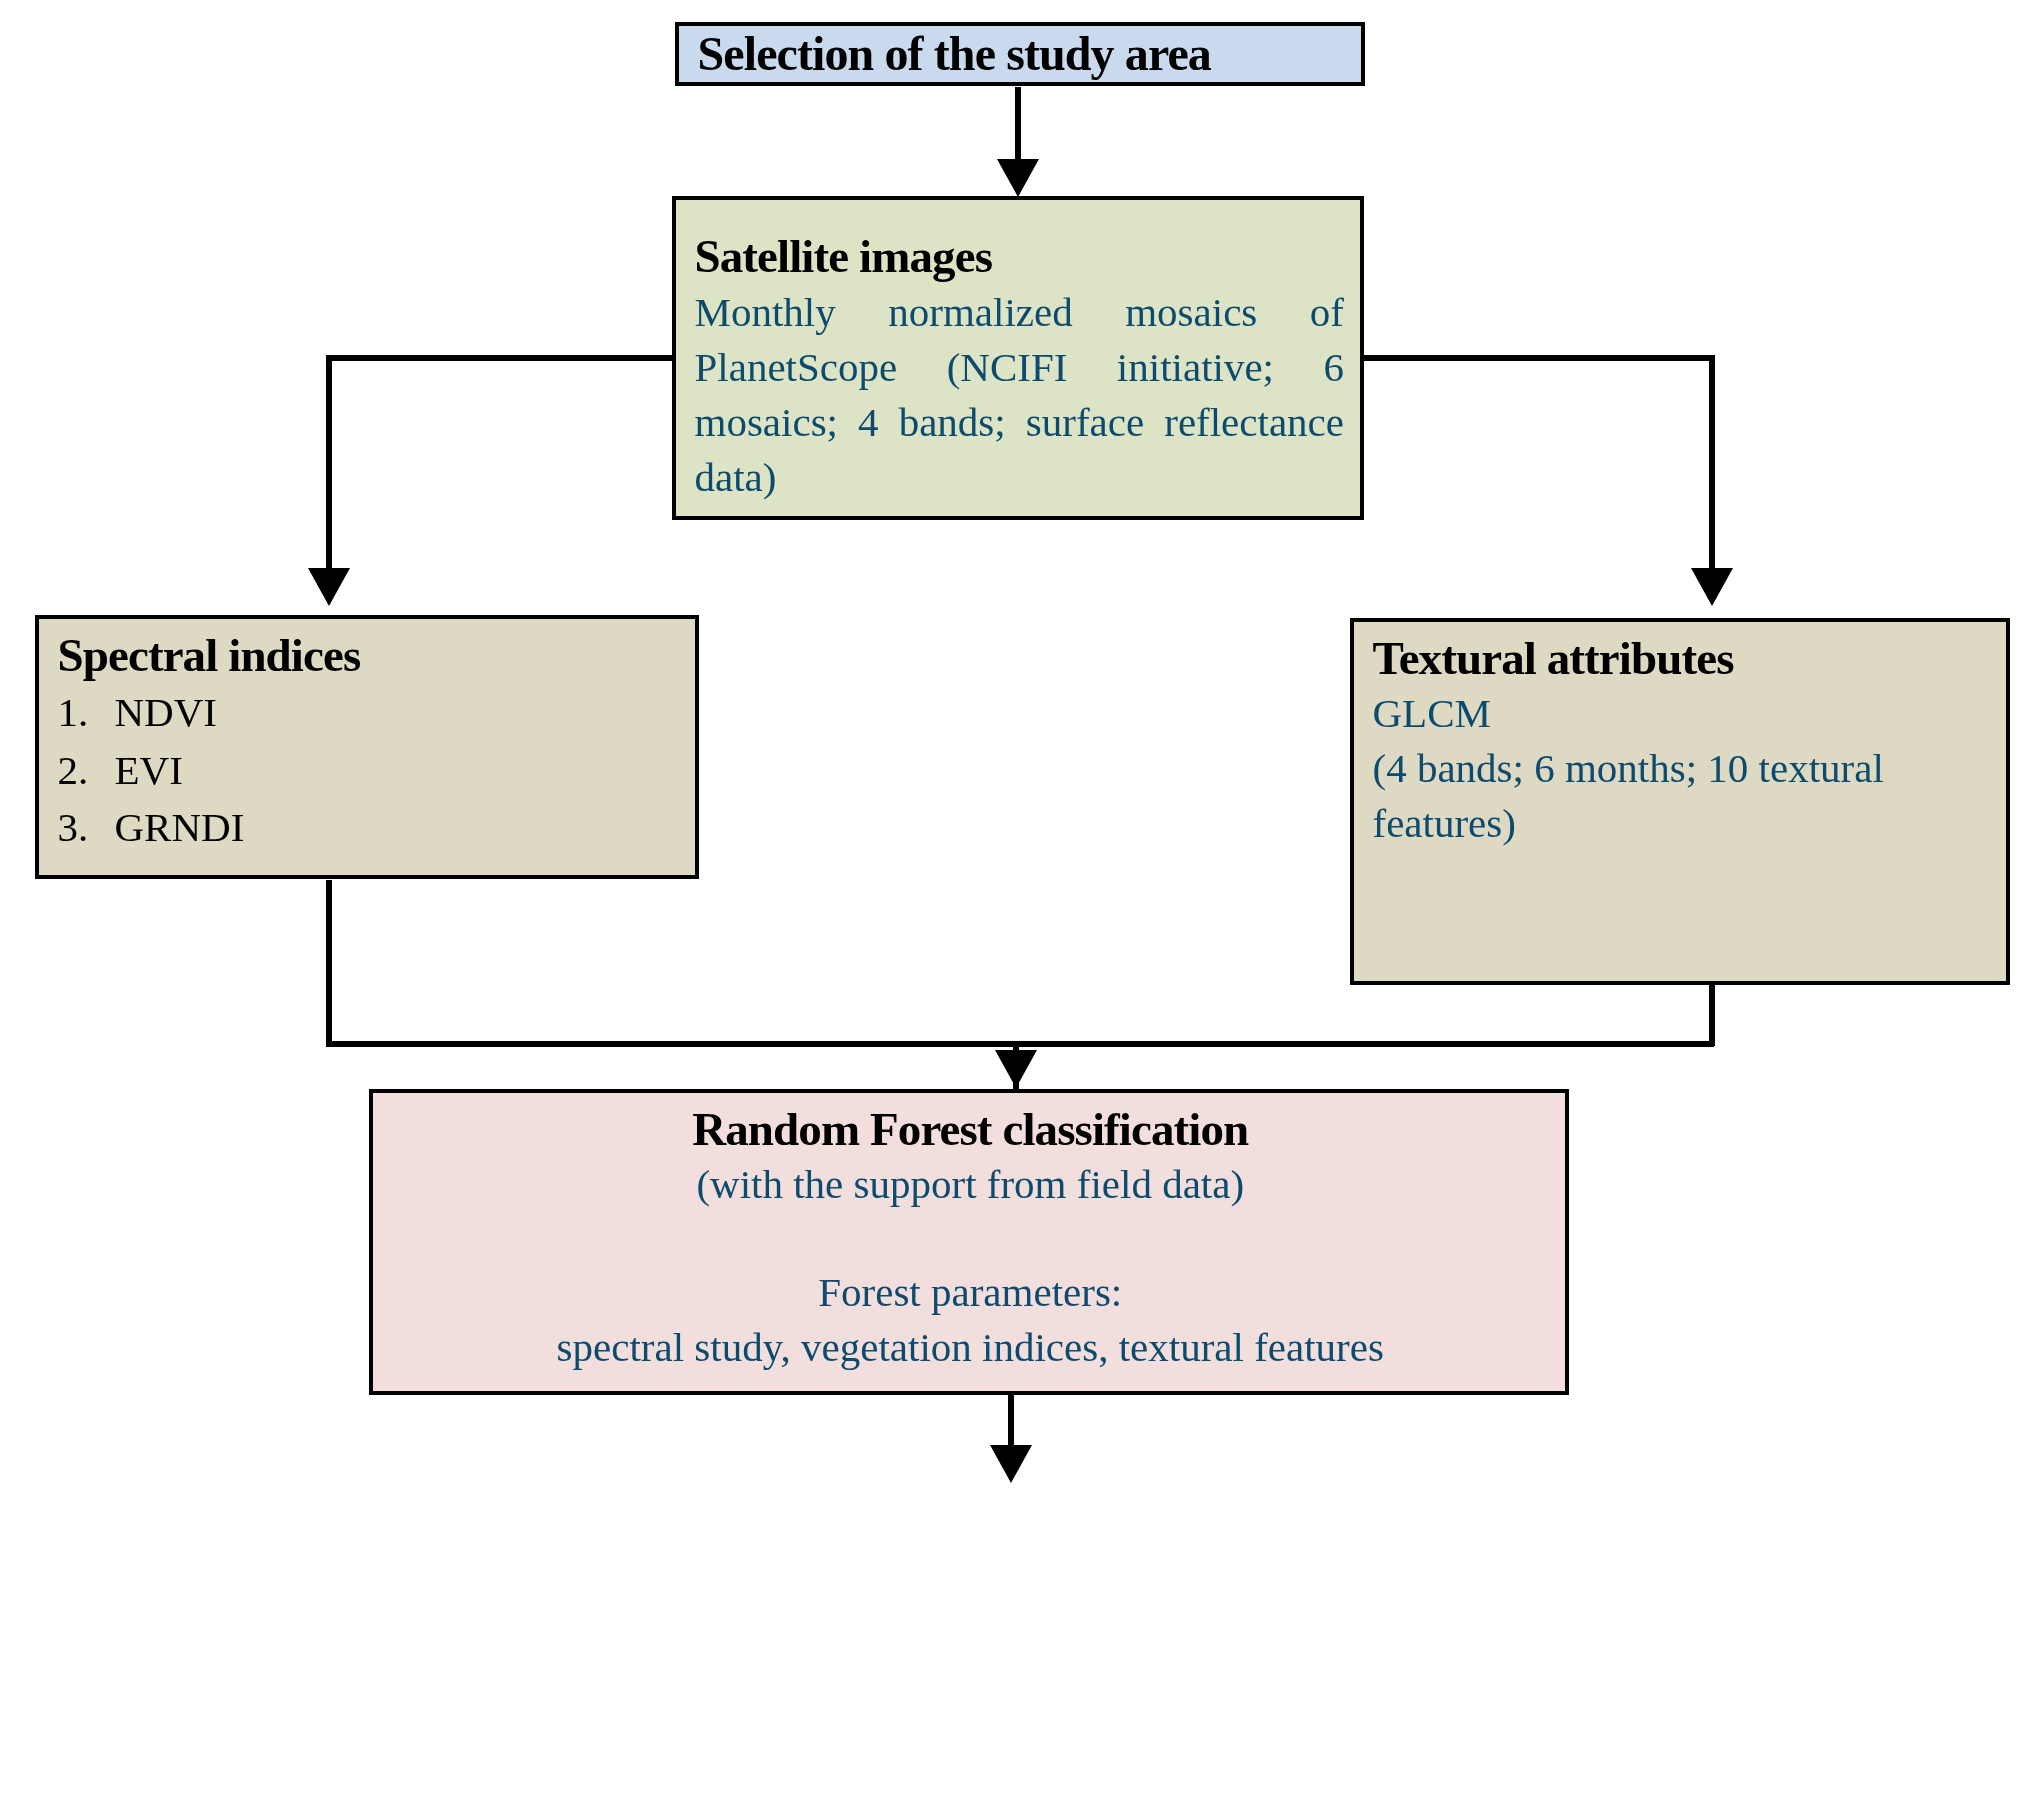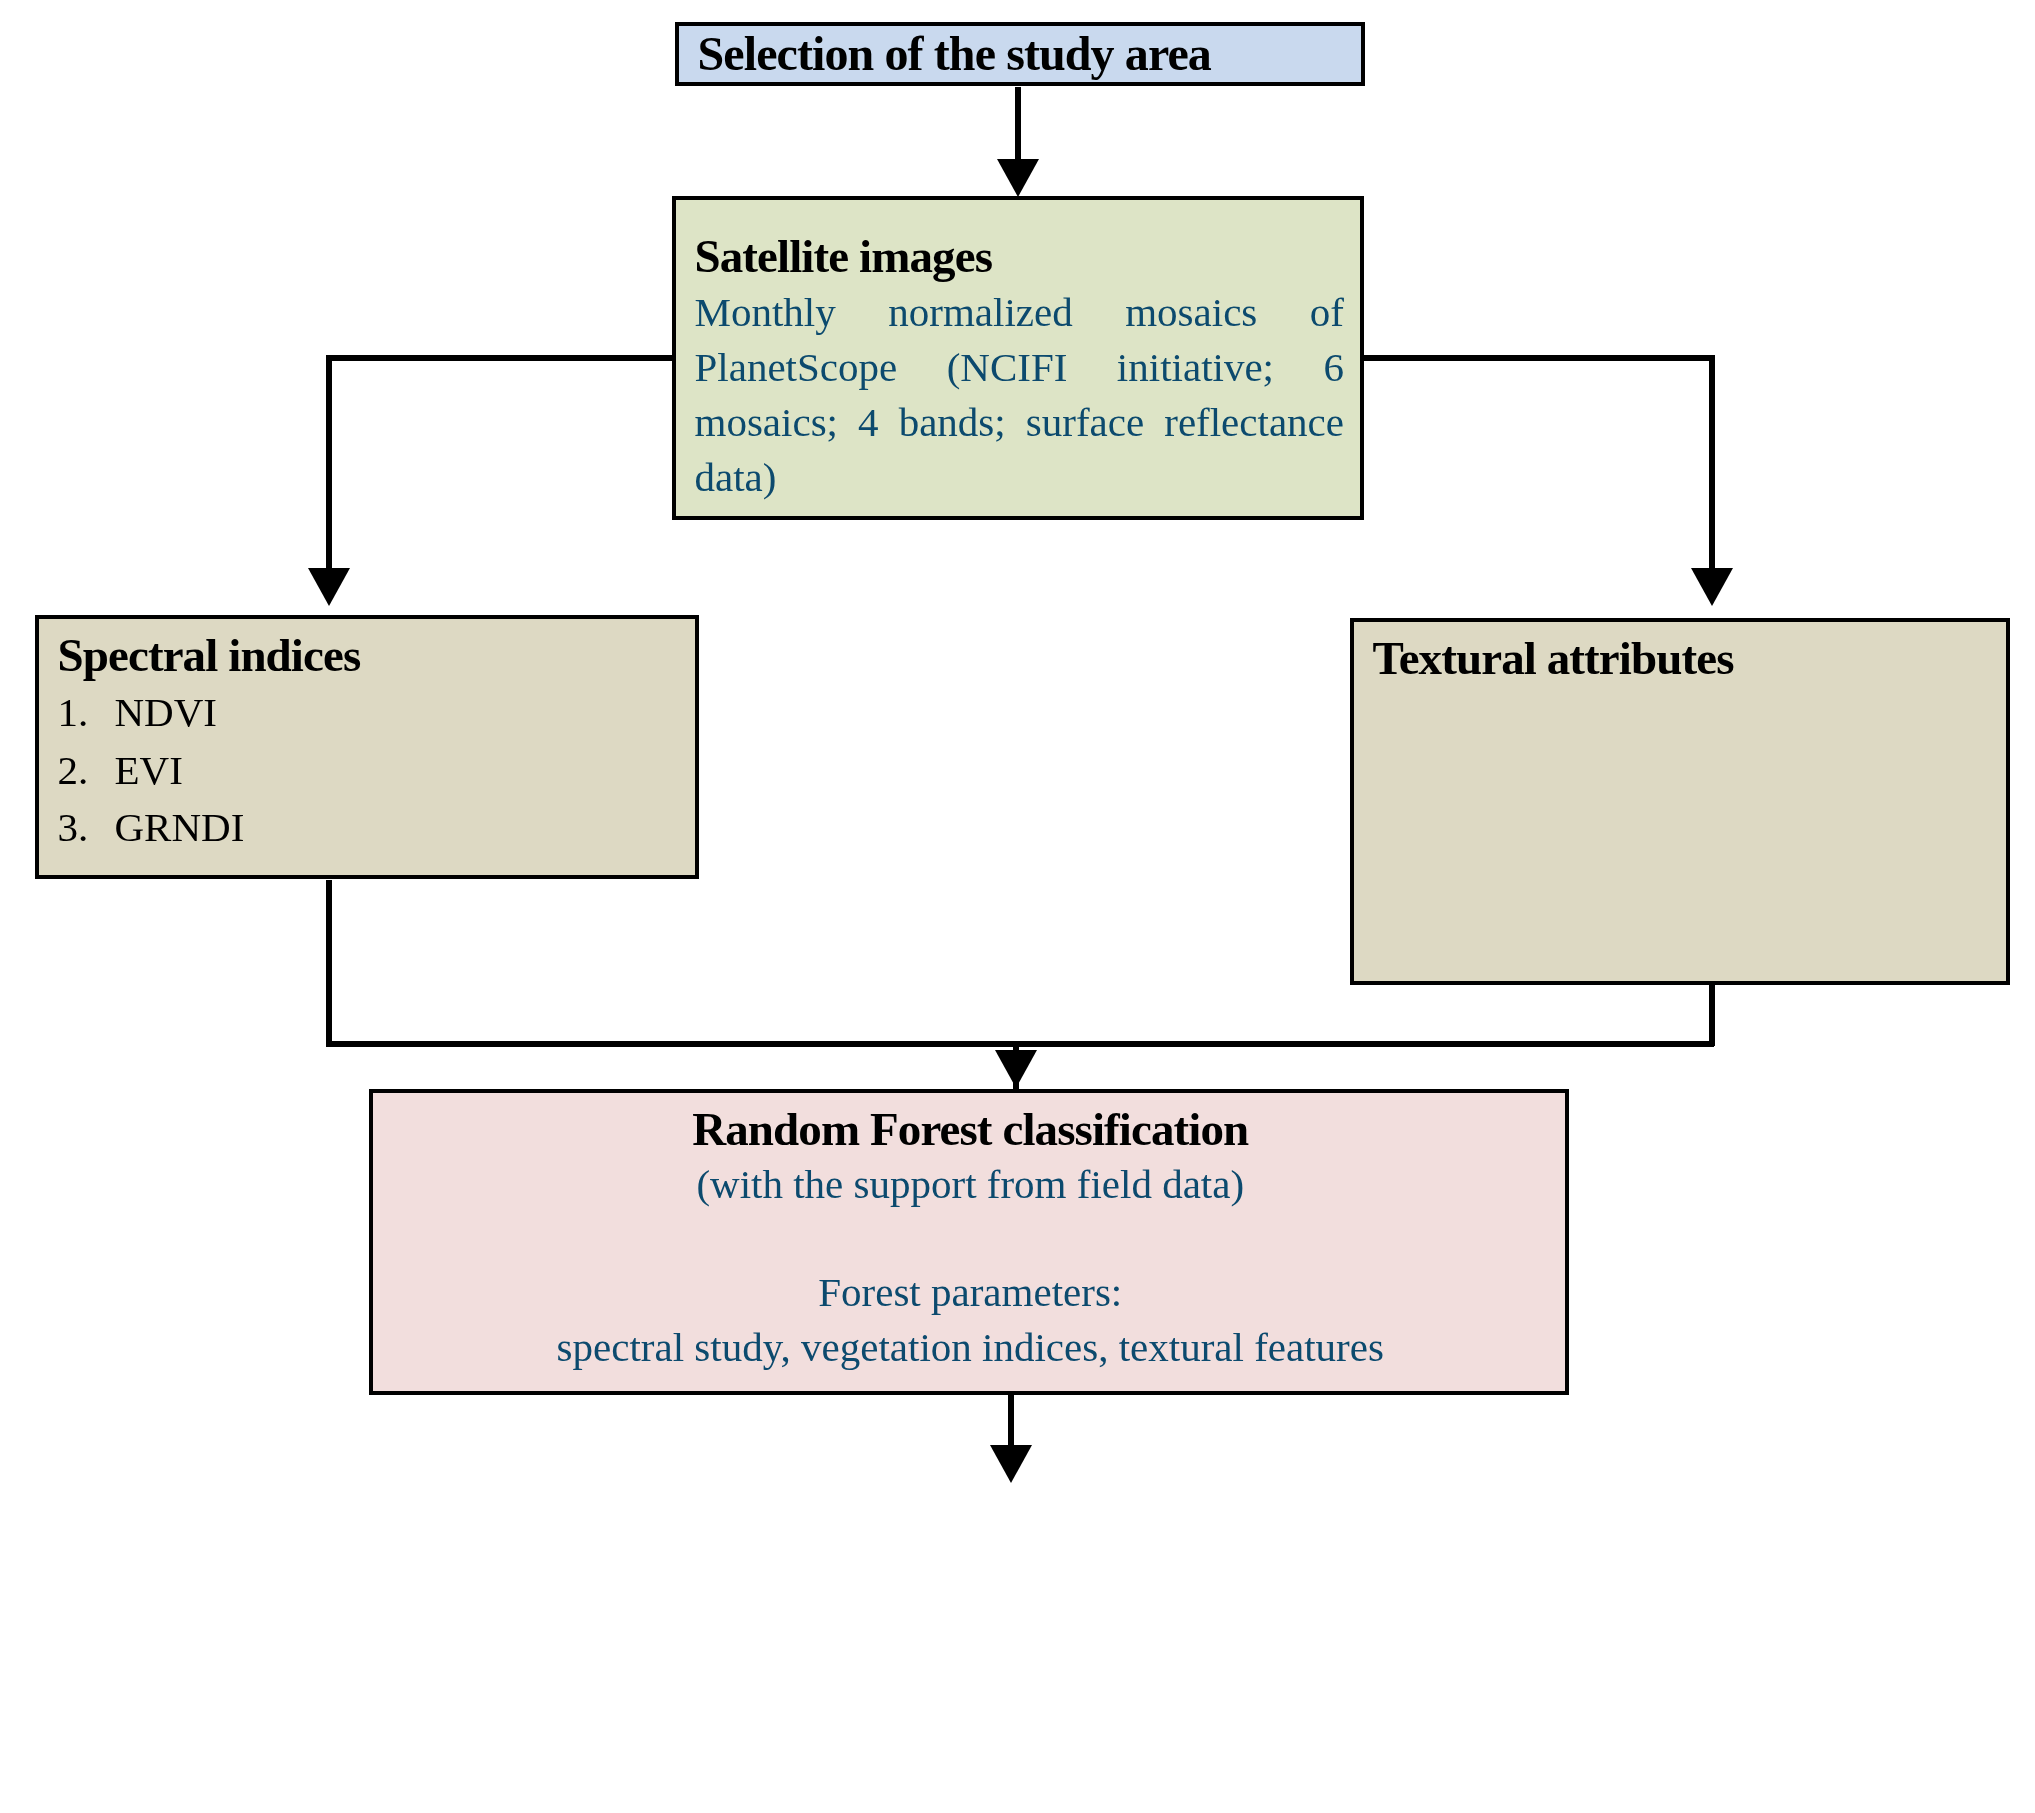--- a/index.html
+++ b/index.html
@@ -133,20 +133,24 @@
       </div>
       <div class="li">
         <span class="num">3.</span>
         <span>GRNDI</span>
       </div>
     </div>
   </div>
 
   <div class="node" id="node-textural">
     <div class="title">Textural attributes</div>
+    <div class="body">
+      <p>GLCM</p>
+      <p>(4 bands; 6 months; 10 textural features)</p>
+    </div>
   </div>
 
   <div class="seg" style="left:326px; top:880px; width:5.6px; height:166px;"></div>
   <div class="seg" style="left:1709px; top:985px; width:5.6px; height:61px;"></div>
   <div class="seg" style="left:326px; top:1041px; width:1388px; height:5.6px;"></div>
   <div class="seg" style="left:1013px; top:1041px; width:5.6px; height:99px;"></div>
   <div class="arrowhead" style="left:995px; top:1047px; border-left-width:17.3px; border-right-width:17.3px; border-top-width:0;"></div>
 
   <div class="arrowhead" style="left:995px; top:1050px; border-left-width:17.3px; border-right-width:17.3px; border-top-width:38px; opacity:0;"></div>
   <div class="arrowhead" style="left:995px; top:1050px;"></div>

